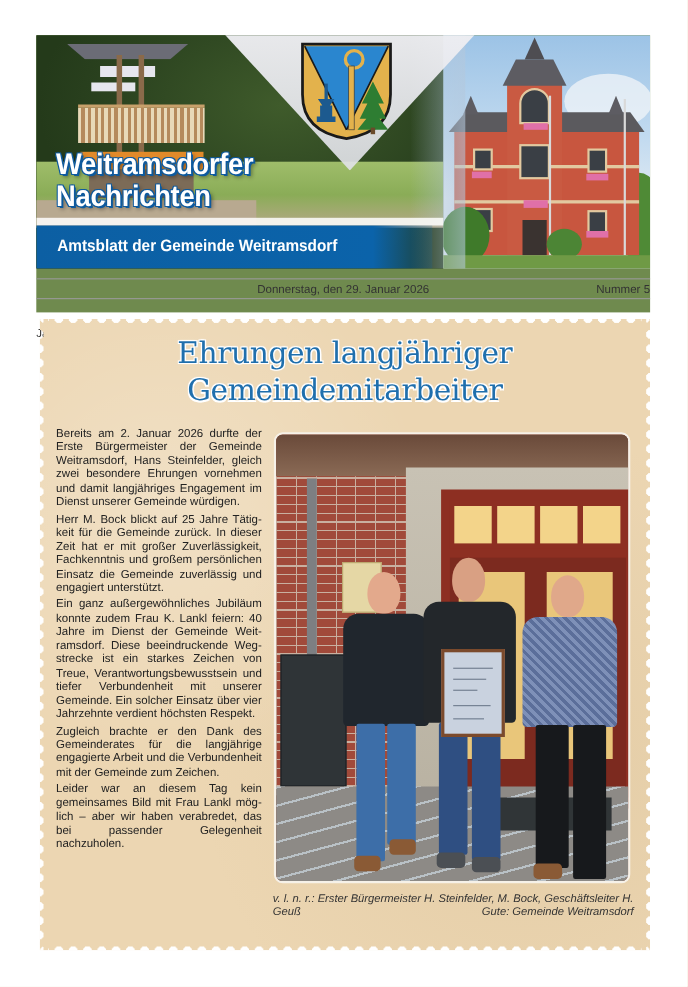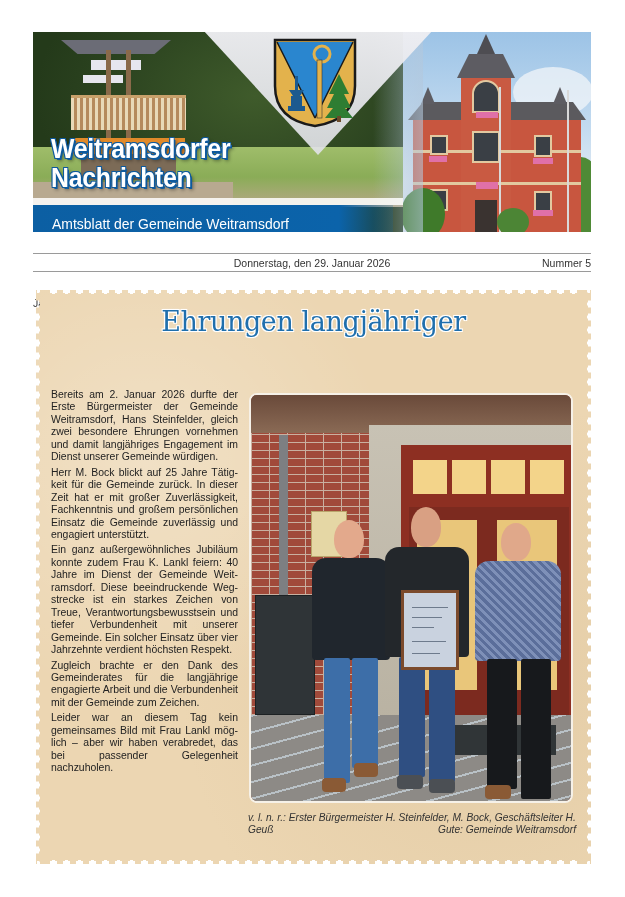--- a/index.html
+++ b/index.html
@@ -1,21 +1,21 @@
 <!DOCTYPE html>
 <html><head>
 <meta charset="utf-8">
 <style>
   * { margin: 0; padding: 0; box-sizing: border-box; }
   html, body { width: 625px; height: 897px; background: #ffffff; overflow: hidden; }
   body { position: relative; font-family: "Liberation Sans", sans-serif; }
 
   
   .masthead {
-    position: absolute; left: 33px; top: 32px; width: 558px; height: 200px;
+    position: absolute; left: 33px; top: 32px; width: 558px; height: 252px;
     overflow: hidden; background: #6f8a4e;
   }
   .mh-left {
     position: absolute; left: 0; top: 0; width: 370px; height: 212px;
     background:
       linear-gradient(180deg, rgba(0,0,0,0) 55%, rgba(0,0,0,0) 100%),
       radial-gradient(ellipse at 60% 30%, #3f5b2b 0%, #2c4420 45%, #243a1a 70%),
       #2e4a22;
   }
   .mh-lawn {
@@ -40,20 +40,21 @@
   .mh-title {
     position: absolute; left: 18px; top: 103px; width: 300px;
     font-family: "Liberation Sans", sans-serif; font-weight: 700; font-size: 27px;
     line-height: 29px; color: #ffffff; letter-spacing: -0.3px;
     transform: scaleX(0.92); transform-origin: left top;
     text-shadow: 1px 1px 0 #0e5a9e, 2px 2px 0 #0e5a9e, -1px -1px 0 #0e5a9e, 1px -1px 0 #0e5a9e, -1px 1px 0 #0e5a9e, 3px 3px 4px rgba(0,0,0,0.45);
   }
   .mh-bar {
     position: absolute; left: 0; top: 173px; width: 360px; height: 39px;
     background: linear-gradient(90deg, #0c5fa3 0%, #0b63aa 85%, rgba(11,99,170,0.2) 100%);
+    font-weight: bold;
   }
   .mh-bar-text {
     position: absolute; left: 19px; top: 10px; font-size: 15px; color: #ffffff;
     transform: scaleX(0.93); transform-origin: left top; white-space: nowrap;
   }
   .mh-white-strip {
     position: absolute; left: 0; top: 166px; width: 370px; height: 7px; background: rgba(255,255,255,0.85);
   }
 
   
@@ -257,20 +258,21 @@
 <div class="issue-line">
   <span class="il-left">Jahrgang 55</span>
   <span class="il-center">Donnerstag, den 29. Januar 2026</span>
   <span class="il-right">Nummer 5</span>
 </div>
 
 <div class="stamp"></div>
 
 <div class="headline">
   <div>Ehrungen langjähriger</div>
+  <div>Gemeindemitarbeiter</div>
 </div>
 
 <div class="body-text">
   <p>Bereits am 2. Januar 2026 durfte der Erste Bürgermeister der Gemeinde Weitramsdorf, Hans Steinfelder, gleich zwei besondere Ehrungen vornehmen und damit langjähriges Engagement im Dienst unserer Gemeinde würdigen.</p>
   <p>Herr M. Bock blickt auf 25 Jahre Tätig­keit für die Gemeinde zurück. In dieser Zeit hat er mit großer Zuverlässigkeit, Fachkenntnis und großem persönlichen Einsatz die Gemeinde zuverlässig und engagiert unterstützt.</p>
   <p>Ein ganz außergewöhnliches Jubiläum konnte zudem Frau K. Lankl feiern: 40 Jahre im Dienst der Gemeinde Weit­ramsdorf. Diese beeindruckende Weg­strecke ist ein starkes Zeichen von Treue, Verantwortungsbewusstsein und tiefer Verbundenheit mit unserer Gemeinde. Ein solcher Einsatz über vier Jahrzehnte verdient höchsten Respekt.</p>
   <p>Zugleich brachte er den Dank des Gemeinderates für die langjährige engagierte Arbeit und die Verbundenheit mit der Gemeinde zum Zeichen.</p>
   <p>Leider war an diesem Tag kein gemeinsames Bild mit Frau Lankl mög­lich – aber wir haben verabredet, das bei passender Gelegenheit nachzuholen.</p>
 </div>
 

